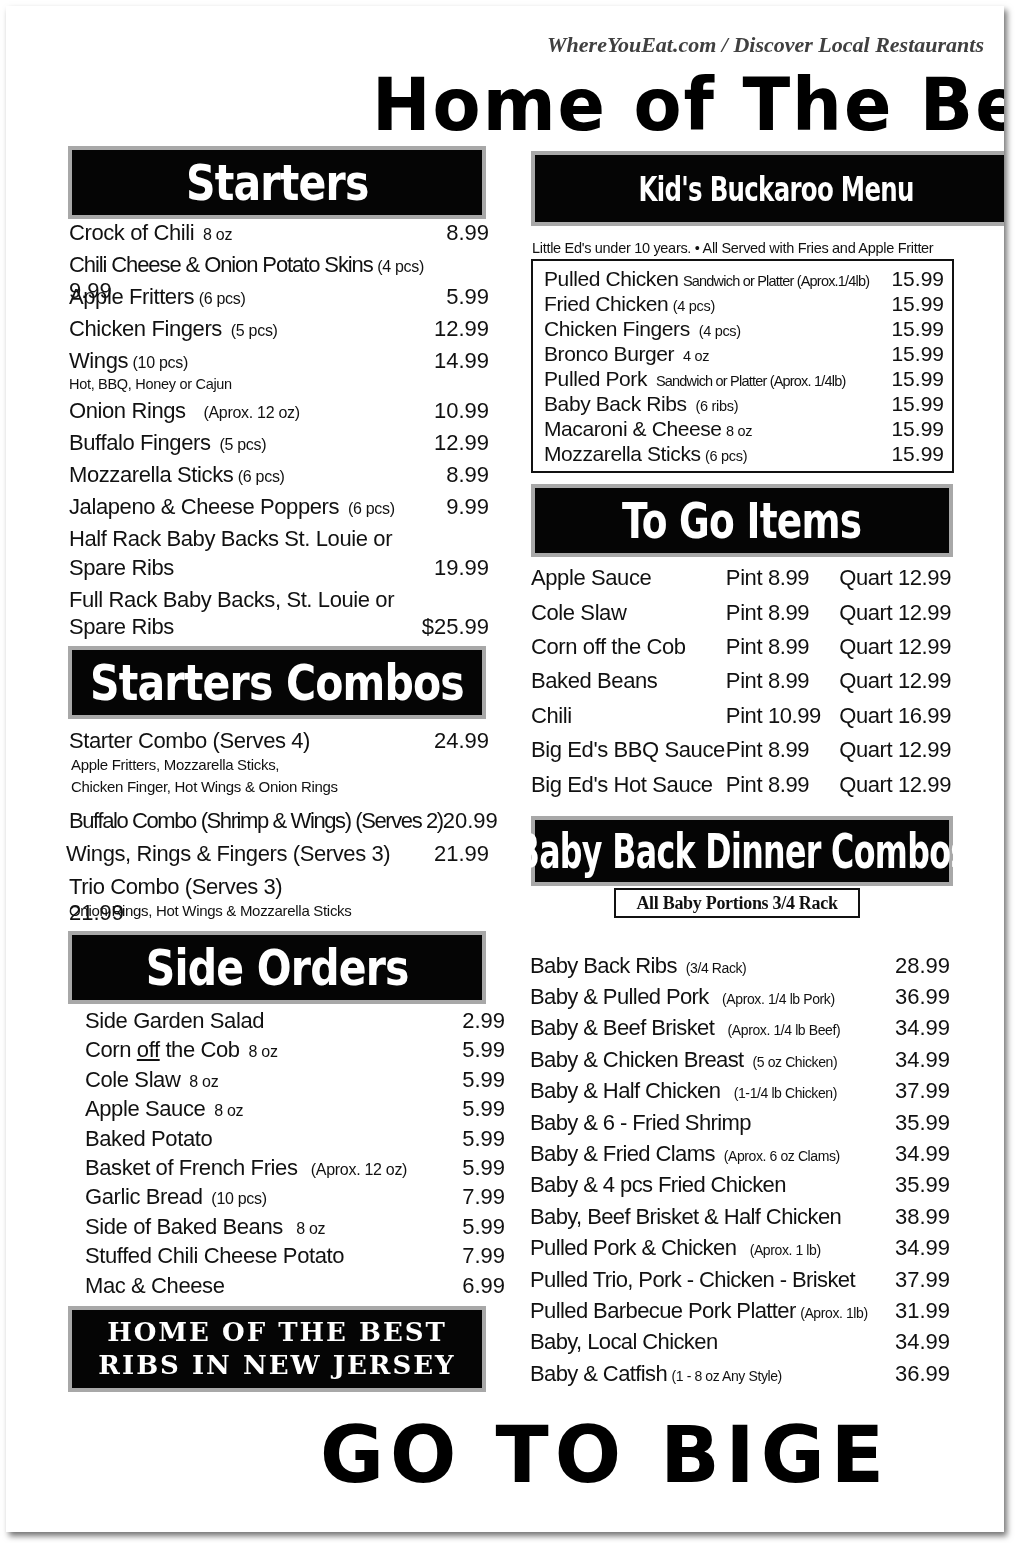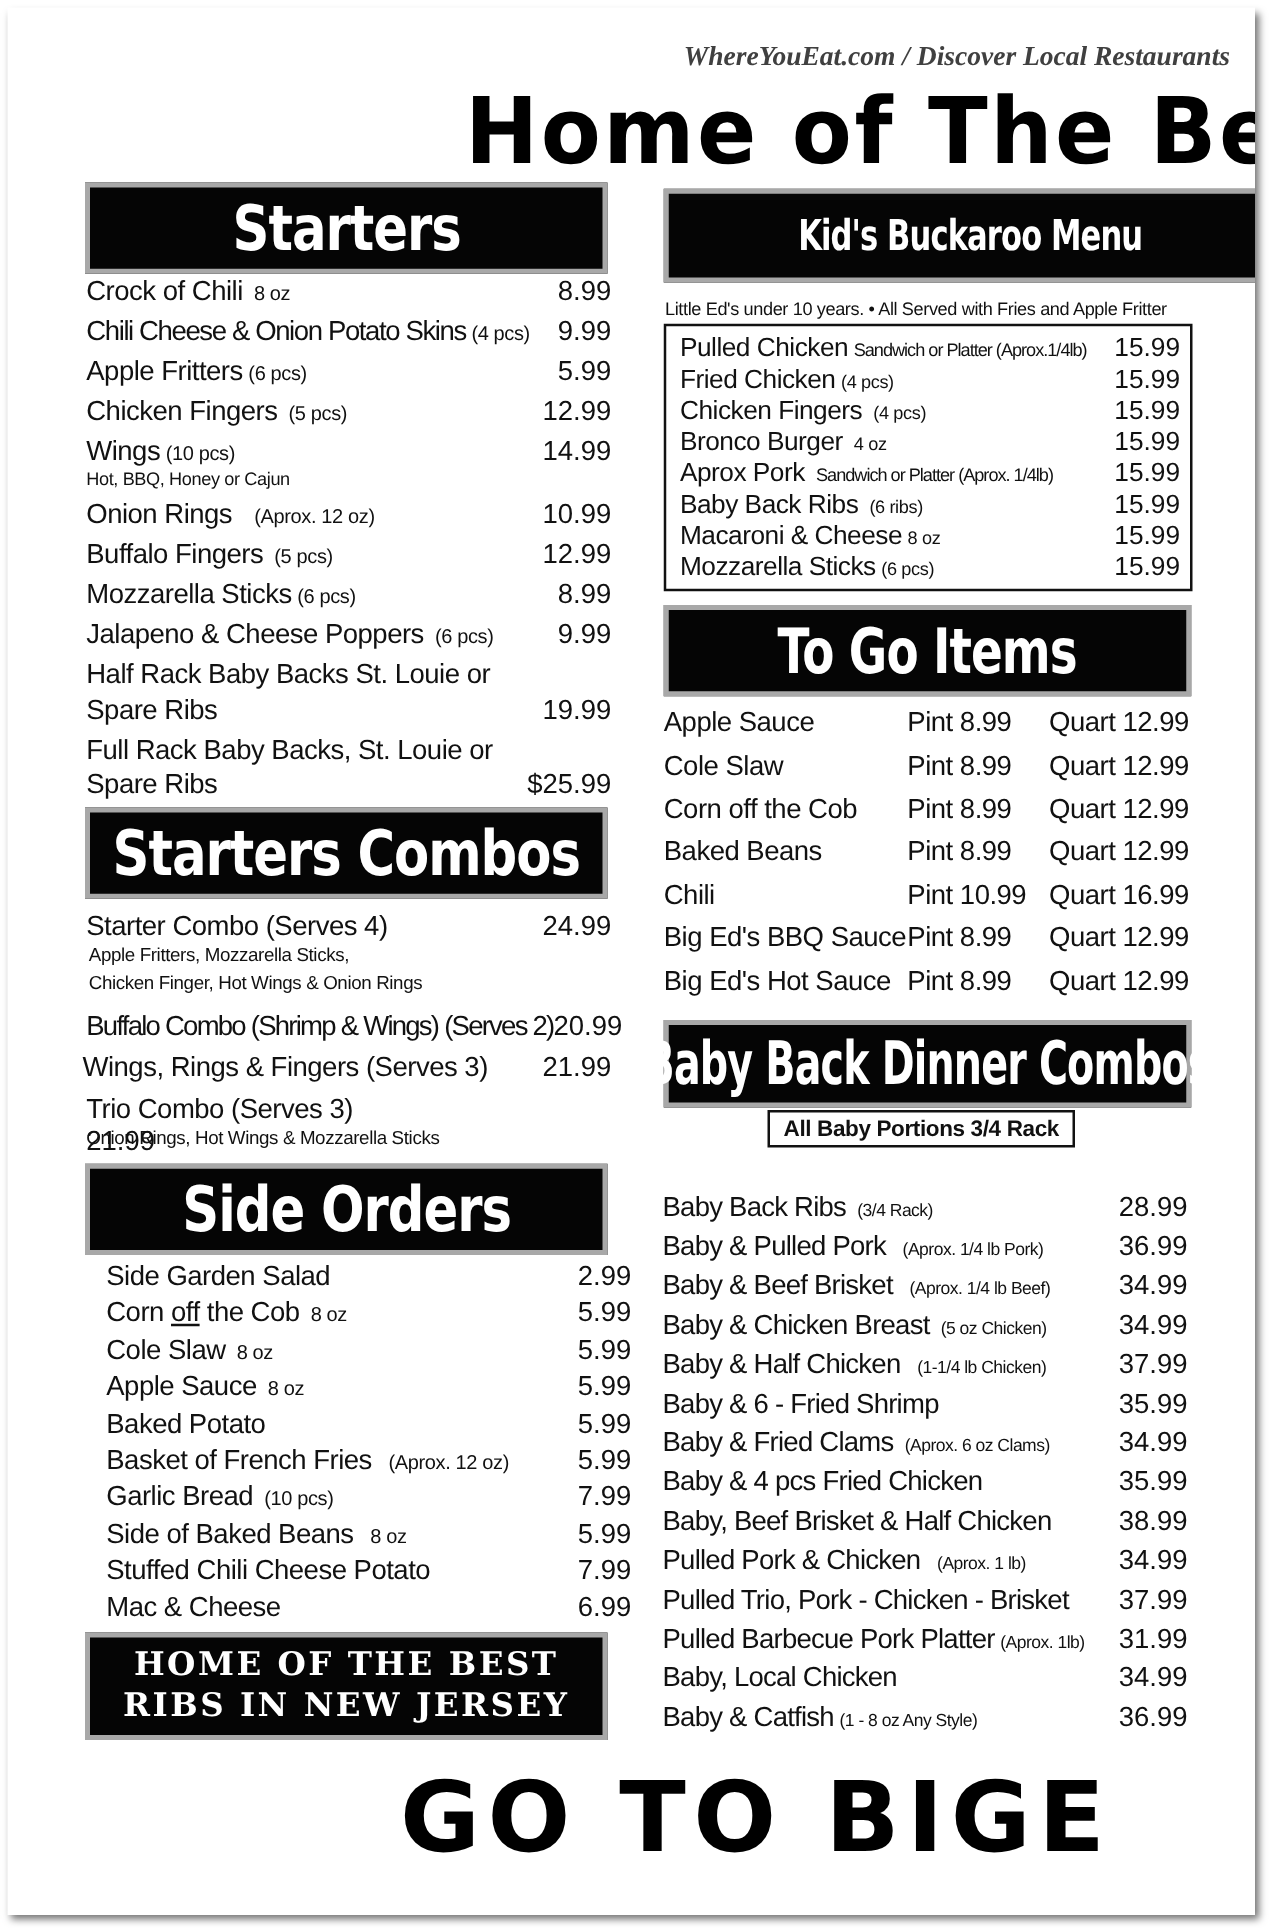--- a/index.html
+++ b/index.html
@@ -64,21 +64,21 @@
 
   .togo { position: absolute; left: 525px; top: 555px; width: 420px; }
   .togo .trow { display: flex; height: 34.4px; align-items: center; white-space: nowrap; font-size: 22px; letter-spacing: -0.4px; }
   .togo .c1 { width: 196px; }
   .togo .c2 { width: 114px; }
   .togo .c3 { flex: 1; text-align: right; }
 
   .portions {
     position: absolute; left: 608px; top: 882px; width: 246px; height: 30px;
     border: 2px solid #111; font-size: 18px; font-weight: bold; text-align: center;
-    line-height: 26px; white-space: nowrap; letter-spacing: -0.3px;
+    line-height: 26px; white-space: nowrap; letter-spacing: -0.3px; font-family: Liberation Serif, serif;
   }
 
   .bb { position: absolute; left: 524px; top: 944px; width: 420px; }
   .bb .row { height: 31.4px; align-items: center; }
   .bb .name { font-size: 22px; letter-spacing: -0.6px; }
   .bb .note { font-size: 14px; letter-spacing: -0.4px; }
 
   .nj {
     position: absolute; left: 62px; top: 1300px; width: 418px; height: 86px;
     background: #050505; border: 4px solid #a8a8a8; color: #fff;
@@ -98,21 +98,21 @@
 
   <div class="hdr" style="left:62px; top:140px; width:418px; height:73px; font-size:50px;">
     <span>Starters</span>
   </div>
 
   <div class="col" style="left:63px; top:214px; width:420px;">
     <div class="row" style="height:32px;">
       <span><span class="name">Crock of Chili</span>&nbsp;&nbsp;<span class="note">8 oz</span></span>
       <span class="price">8.99</span>
     </div>
-    <div class="row" style="height:32px;">
+    <div class="row" style="height:32px;flex-direction:column;">
       <span><span class="name" style="letter-spacing:-1.1px;">Chili Cheese &amp; Onion Potato Skins</span> <span class="note">(4 pcs)</span></span>
       <span class="price">9.99</span>
     </div>
     <div class="row" style="height:32px;">
       <span><span class="name">Apple Fritters</span> <span class="note">(6 pcs)</span></span>
       <span class="price">5.99</span>
     </div>
     <div class="row" style="height:32px;">
       <span><span class="name">Chicken Fingers</span>&nbsp;&nbsp;<span class="note">(5 pcs)</span></span>
       <span class="price">12.99</span>
@@ -244,21 +244,21 @@
     </div>
     <div class="row">
       <span><span class="name">Chicken Fingers</span>&nbsp;&nbsp;<span class="note">(4 pcs)</span></span>
       <span class="price">15.99</span>
     </div>
     <div class="row">
       <span><span class="name">Bronco Burger</span>&nbsp;&nbsp;<span class="note">4 oz</span></span>
       <span class="price">15.99</span>
     </div>
     <div class="row">
-      <span><span class="name">Aprox Pork</span>&nbsp;&nbsp;<span class="note" style="letter-spacing:-0.8px;">Sandwich or Platter   (Aprox. 1/4lb)</span></span>
+      <span><span class="name">Pulled Pork</span>&nbsp;&nbsp;<span class="note" style="letter-spacing:-0.8px;">Sandwich or Platter   (Aprox. 1/4lb)</span></span>
       <span class="price">15.99</span>
     </div>
     <div class="row">
       <span><span class="name">Baby Back Ribs</span>&nbsp;&nbsp;<span class="note">(6 ribs)</span></span>
       <span class="price">15.99</span>
     </div>
     <div class="row">
       <span><span class="name">Macaroni &amp; Cheese</span> <span class="note">8 oz</span></span>
       <span class="price">15.99</span>
     </div>

